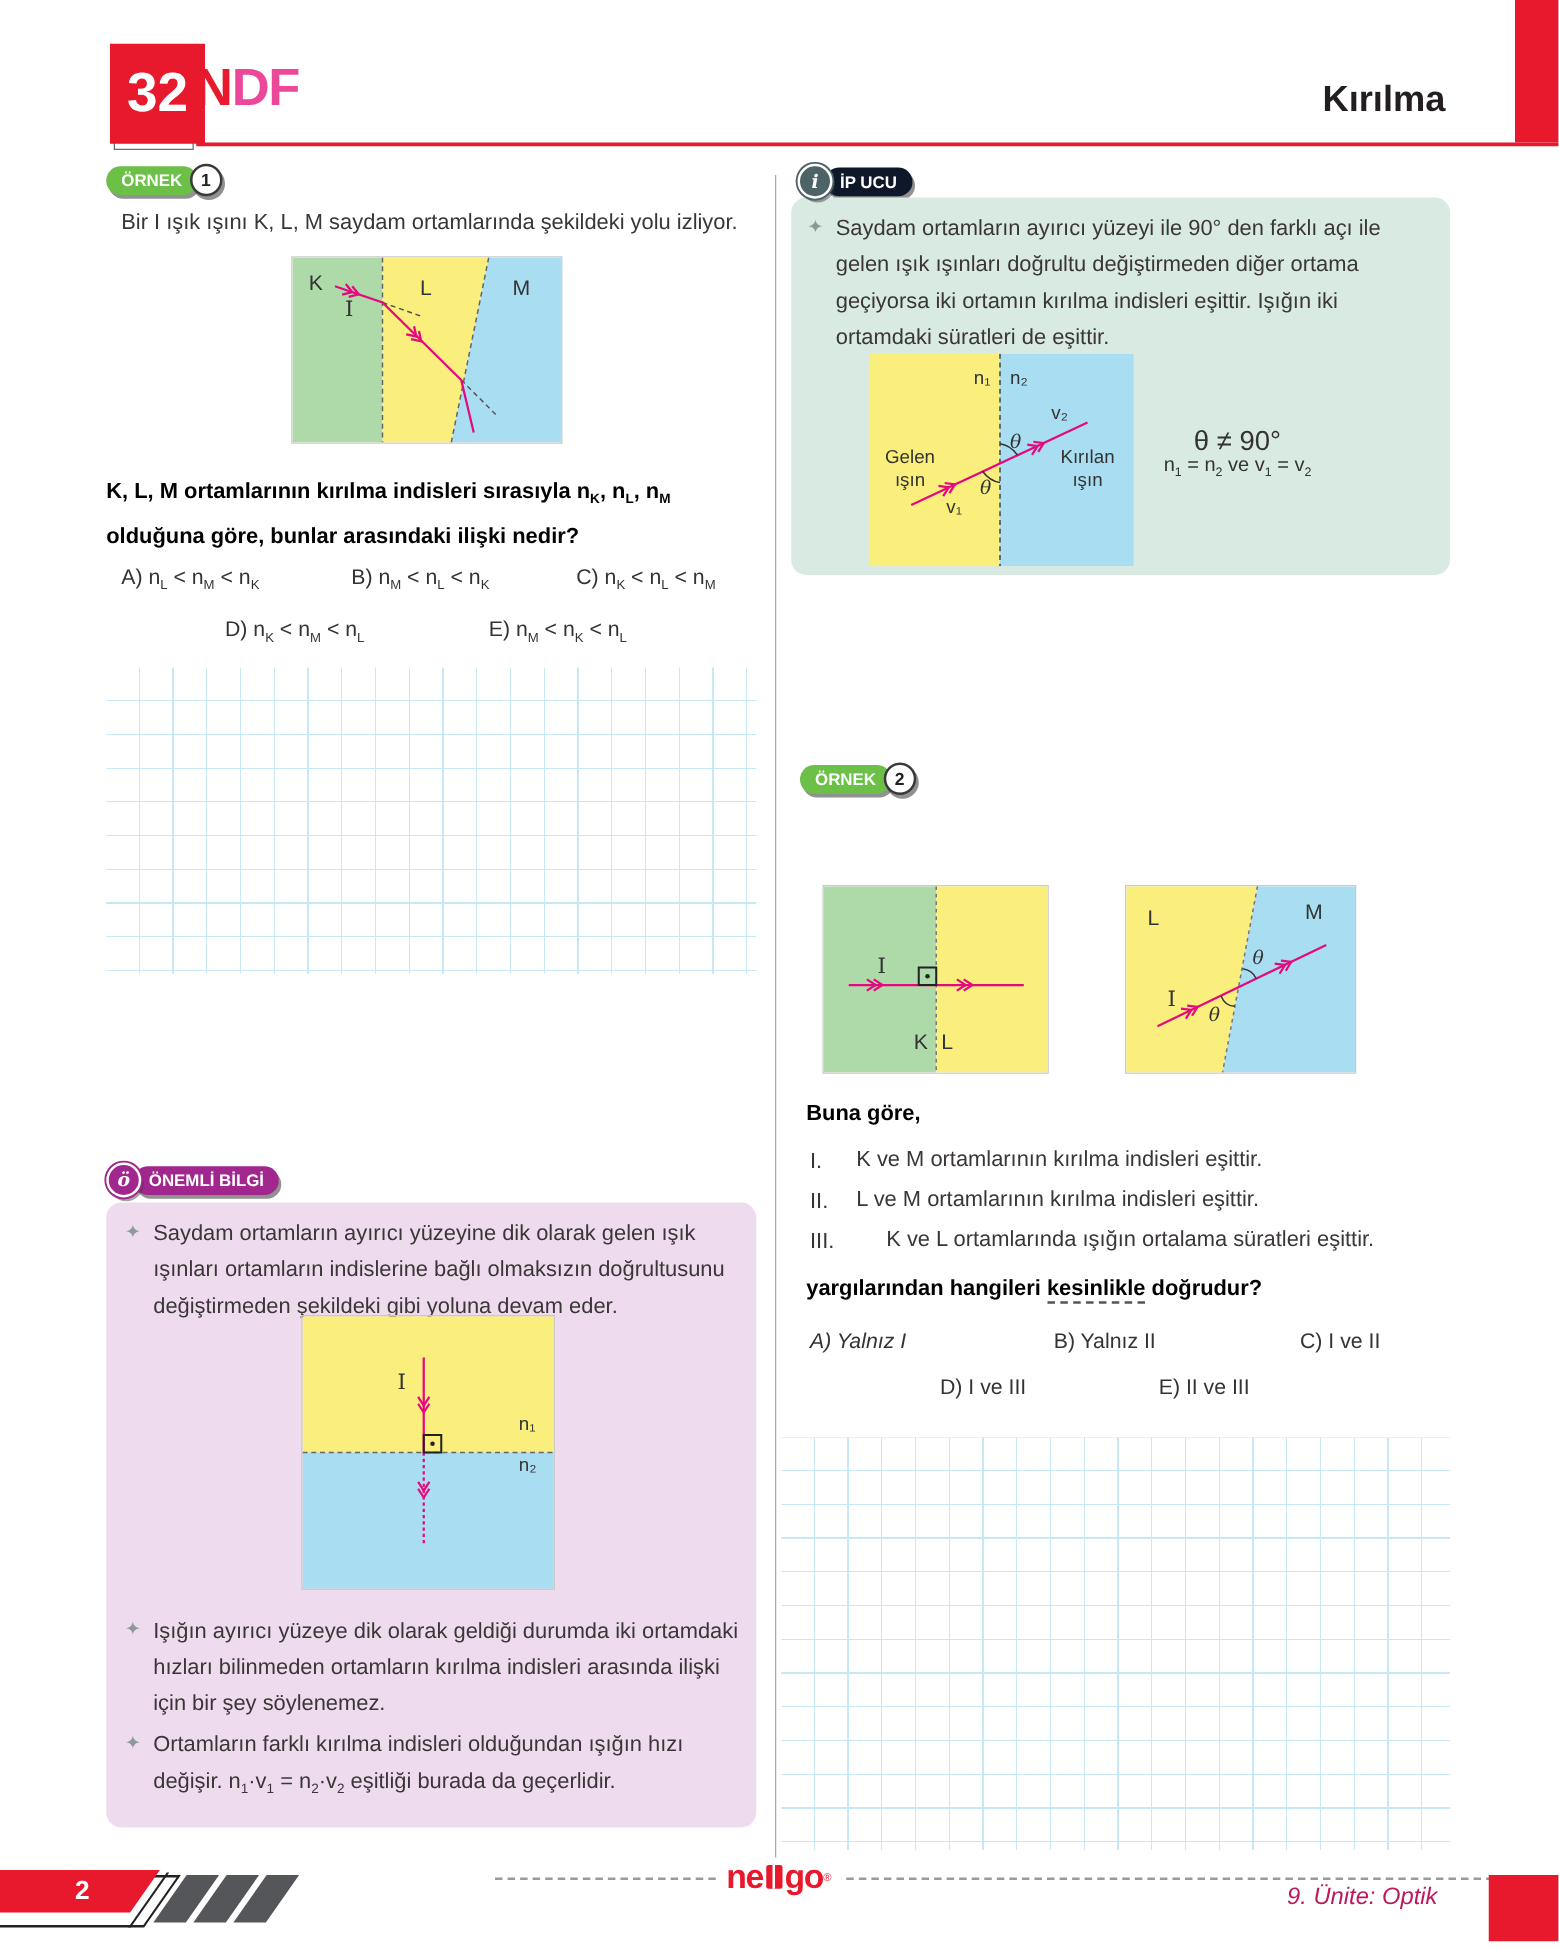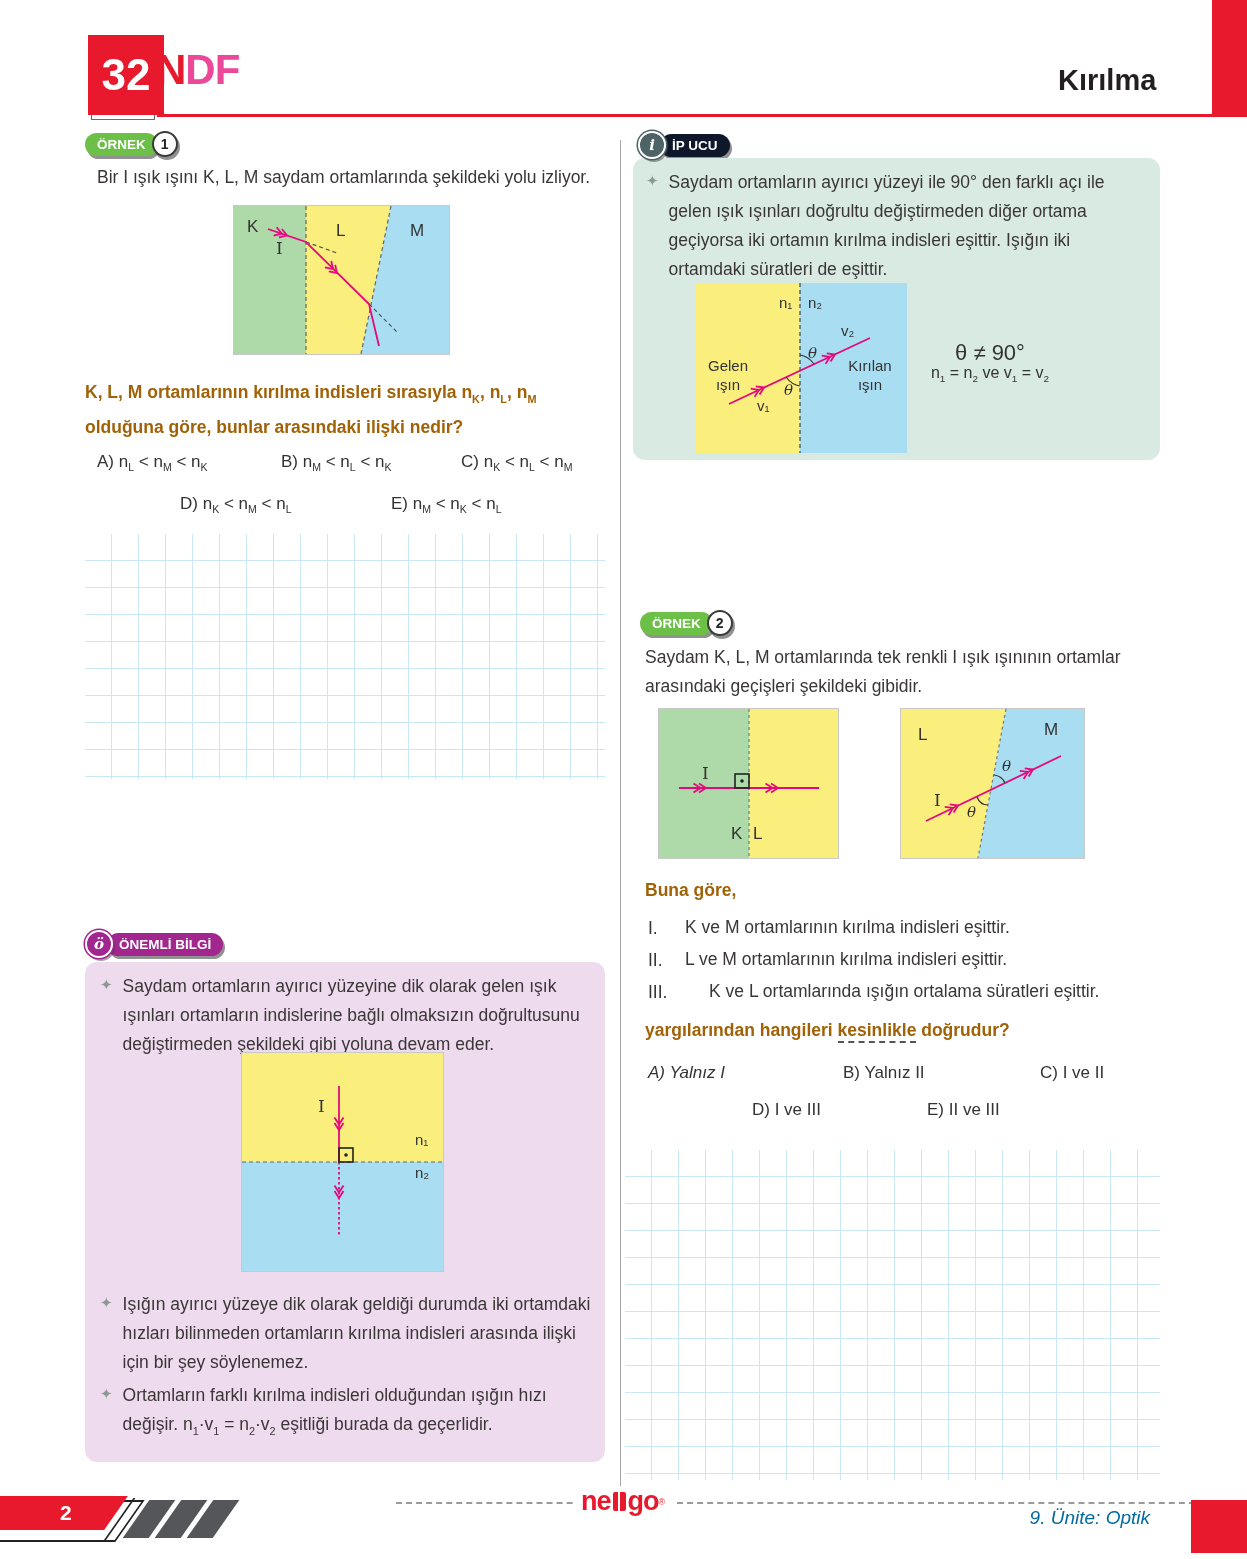--- a/index.html
+++ b/index.html
@@ -27,21 +27,21 @@
         color:#222;font-weight:bold;font-size:14px;display:flex;align-items:center;justify-content:center;
         margin-left:-6px;box-shadow:2px 3px 0 rgba(55,55,55,.55);z-index:1;}
   .icon-circle{width:24px;height:24px;border-radius:50%;display:flex;align-items:center;justify-content:center;
         color:#fff;font-family:"DejaVu Serif",serif;font-style:italic;font-size:15px;font-weight:bold;
         border:2px solid #fff;margin-right:-6px;z-index:1;}
   .ic-slate{background:#4e6366;box-shadow:0 0 0 1.5px #4e6366,2px 3px 0 rgba(55,55,55,.45);}
   .ic-purple{background:#a1278e;box-shadow:0 0 0 1.5px #a1278e,2px 3px 0 rgba(55,55,55,.45);}
 
   
   .note{font-size:17.5px;line-height:29px;color:#3a3637;}
-  .boldq{font-size:17.5px;font-weight:bold;line-height:28px;color:#a16207;}
+  .boldq{font-size:17.5px;font-weight:bold;line-height:28px;color:#000000;}
   .opt{font-size:17px;color:#333;white-space:nowrap;}
   sub{font-size:0.62em;}
   .star{color:#8b9a96;font-size:15px;}
   .stmt-num{font-size:17.5px;color:#3a3637;}
   .dash-underline{border-bottom:2px dashed #555;padding-bottom:1px;}
 
   
   .box-teal{background:#d9eae2;border-radius:12px;}
   .box-purple{background:#eedcee;border-radius:12px;}
 
@@ -57,21 +57,21 @@
   .theta{font-family:"DejaVu Serif",serif;font-style:italic;font-size:15px;}
   .two-line{white-space:pre-line;text-align:center;line-height:19px;}
   .fig-border{border:1px solid #c9c9c9;}
 
   
   .vdivider{width:1px;background:#a8a8a8;}
 
   
   .skew{transform:skewX(-35deg);}
   .footer-stripe{background:#55565a;}
-  .footer-unit{font-style:italic;font-size:19px;color:#0369a1;}
+  .footer-unit{font-style:italic;font-size:19px;color:#be185d;}
   .page-num{color:#fff;font-size:21px;font-weight:bold;}
   .brand{color:#e8192c;font-weight:bold;font-size:27px;letter-spacing:-1px;}
   .brand-book{display:inline-block;width:13px;height:19px;background:#e8192c;border-radius:2px;
               position:relative;margin:0 2px;}
   .brand-book:after{content:"";position:absolute;left:5px;top:0;width:2px;height:19px;background:#fff;}
   .brand-reg{font-size:9px;color:#e8192c;vertical-align:top;}
   .dashline{border-top:2px dashed #9a9a9a;}
 </style>
 </head>
 <body>
@@ -202,21 +202,20 @@
 ışın</span>
 
   <div class="abs" style="left:905px;top:340px;width:170px;text-align:center;font-size:22px;color:#333;">θ ≠ 90°</div>
   <div class="abs" style="left:905px;top:364px;width:170px;text-align:center;font-size:16px;color:#333;">n<sub>1</sub> = n<sub>2</sub> ve v<sub>1</sub> = v<sub>2</sub></div>
 
   <div class="abs badge" style="left:640px;top:610px;">
     <span class="pill pill-green">ÖRNEK</span>
     <span class="num-circle">2</span>
   </div>
 
-  <div class="abs note" style="left:645px;top:643px;width:518px;">Saydam K, L, M ortamlarında tek renkli I ışık ışınının ortamlar arasındaki geçişleri şekildeki gibidir.</div>
 
   <svg class="abs fig-border" style="left:658px;top:708px;" width="179" height="149">
     <rect x="0" y="0" width="90" height="149" fill="#aed9a8"></rect>
     <rect x="90" y="0" width="89" height="149" fill="#faee7d"></rect>
     <line x1="90" y1="0" x2="90" y2="149" stroke="#777" stroke-width="1.2" stroke-dasharray="3 3"></line>
     <line x1="20" y1="79" x2="160" y2="79" stroke="#e5097f" stroke-width="1.8"></line>
     <use href="#chev" transform="translate(47,79)"></use>
     <use href="#chev" transform="translate(119,79)"></use>
     <rect x="76" y="65" width="14" height="14" fill="none" stroke="#222" stroke-width="1.6"></rect>
     <circle cx="83" cy="72" r="1.8" fill="#222"></circle>

